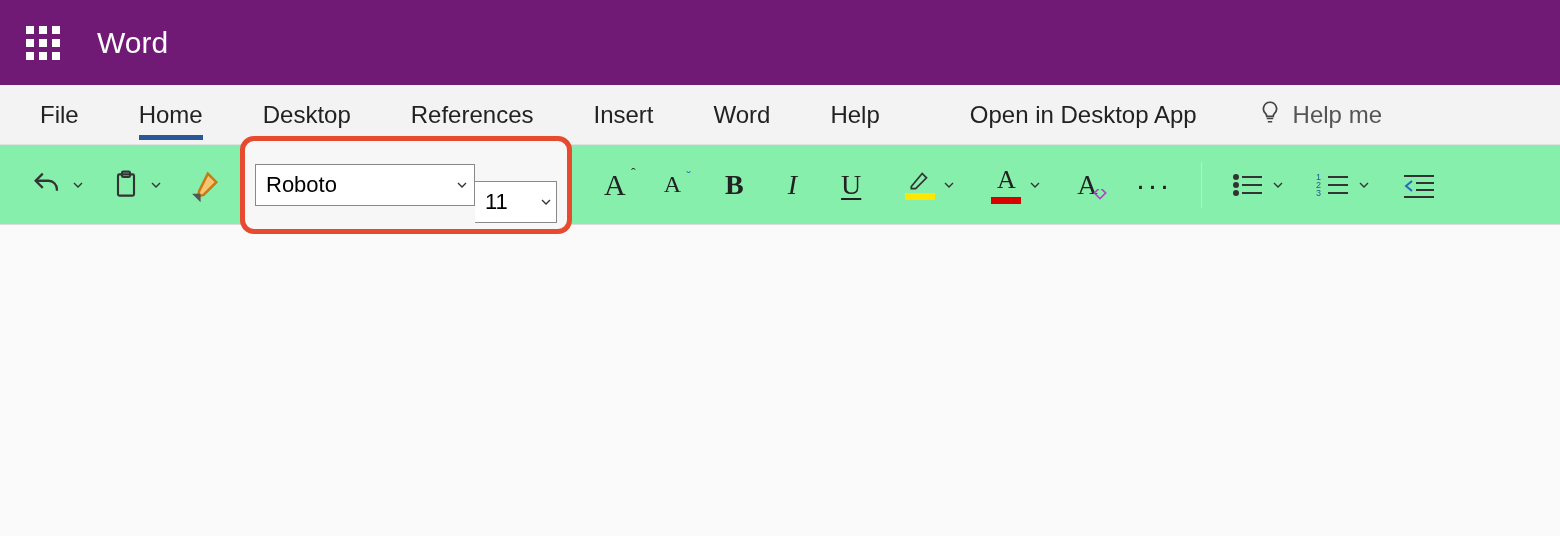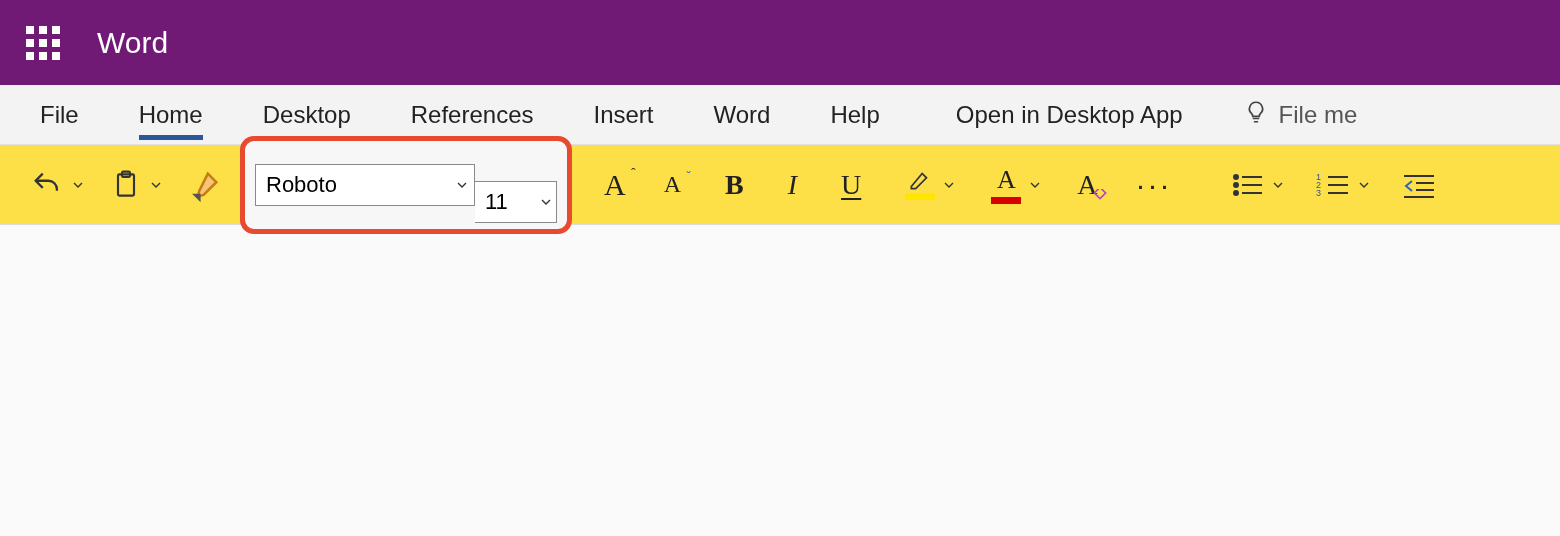--- a/index.html
+++ b/index.html
@@ -25,31 +25,31 @@
   .tabs-row {
     width: 100%; height: 60px; background: #f3f3f3; border-bottom: 1px solid #e1e1e1;
     display: flex; align-items: center; padding-left: 40px;
     font-size: 24px; color: #222;
   }
   .tab { height: 100%; display: flex; align-items: center; margin-right: 60px; cursor: pointer; position: relative; }
   .tab.active { font-weight: 400; }
   .tab.active::after {
     content: ""; position: absolute; left: 0; right: 0; bottom: 4px; height: 5px; background: #2b579a;
   }
-  .open-desktop { margin-left: 16px; margin-right: 40px; }
+  .open-desktop { margin-left: 30px; margin-right: 40px; }
   .tellme-wrap { display: flex; align-items: center; gap: 14px; margin-left: 20px; color: #555; }
   .bulb {
     width: 22px; height: 32px; display: inline-block; position: relative;
   }
   .bulb svg { width: 26px; height: 26px; }
   .tellme { font-size: 24px; }
 
   
   .ribbon {
-    width: 100%; height: 80px; background: #fde047; border-bottom: 1px solid #dcdcdc;
+    width: 100%; height: 80px; background: #86efac; border-bottom: 1px solid #dcdcdc;
     display: flex; align-items: center; padding-left: 24px; gap: 12px;
     font-size: 22px; color: #222;
   }
   .rbtn {
     height: 52px; display: flex; align-items: center; justify-content: center;
     padding: 0 6px; cursor: pointer; border-radius: 2px;
   }
   .chev { margin-left: 6px; }
   .chev svg, .mini-chev svg { width: 16px; height: 16px; }
 
@@ -141,21 +141,21 @@
   <div class="tab open-desktop">
       <span>Open in Desktop App</span>
     </div>
   <div class="tellme-wrap">
     <span class="bulb">
       <svg viewBox="0 0 24 24" fill="none" stroke="#444" stroke-width="1.6">
         <path d="M9 18h6M10 21h4"></path>
         <path d="M12 3a6 6 0 0 0-4 10.5c.8.8 1 1.5 1 2.5h6c0-1 .2-1.7 1-2.5A6 6 0 0 0 12 3z"></path>
       </svg>
     </span>
-    <span class="tellme">File me</span>
+    <span class="tellme">Help me</span>
   </div>
 </div>
 
 <div class="ribbon">
 
   <div class="rbtn">
     <span>
       <svg width="34" height="34" viewBox="0 0 24 24" fill="none" stroke="#333" stroke-width="1.6">
         <path d="M9 14 4 9l5-5"></path>
           <path d="M4 9h9a6 6 0 0 1 6 6v1"></path>

